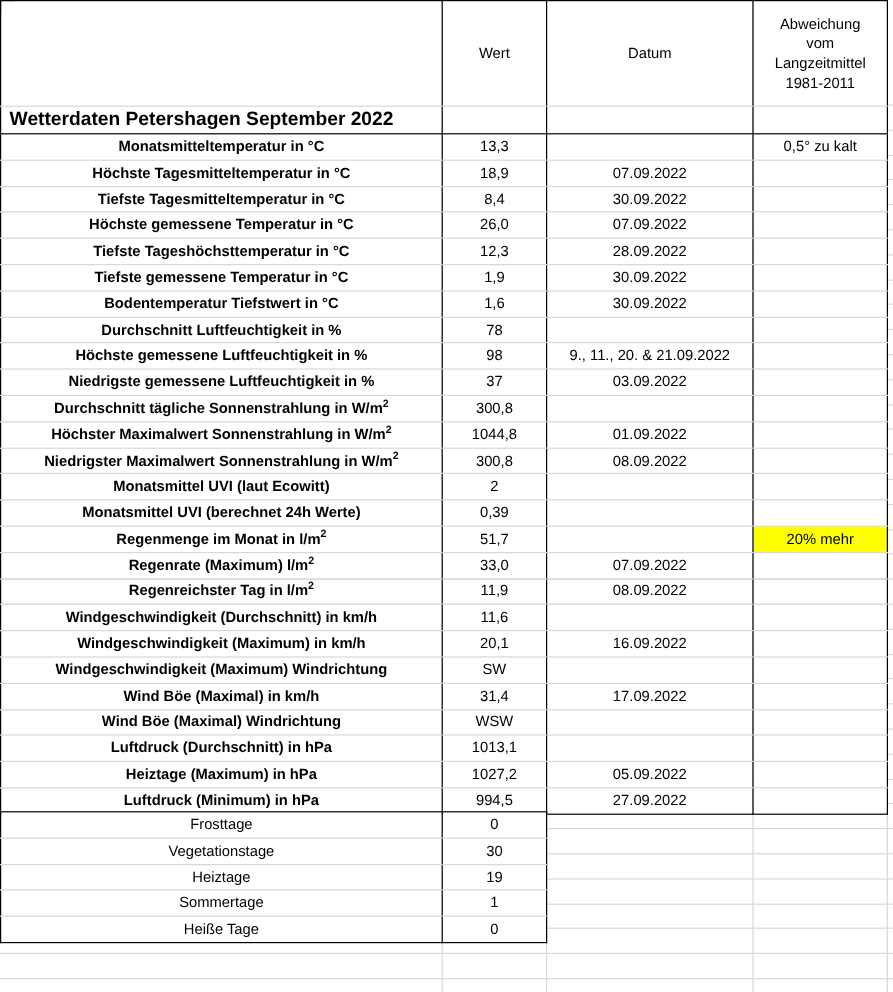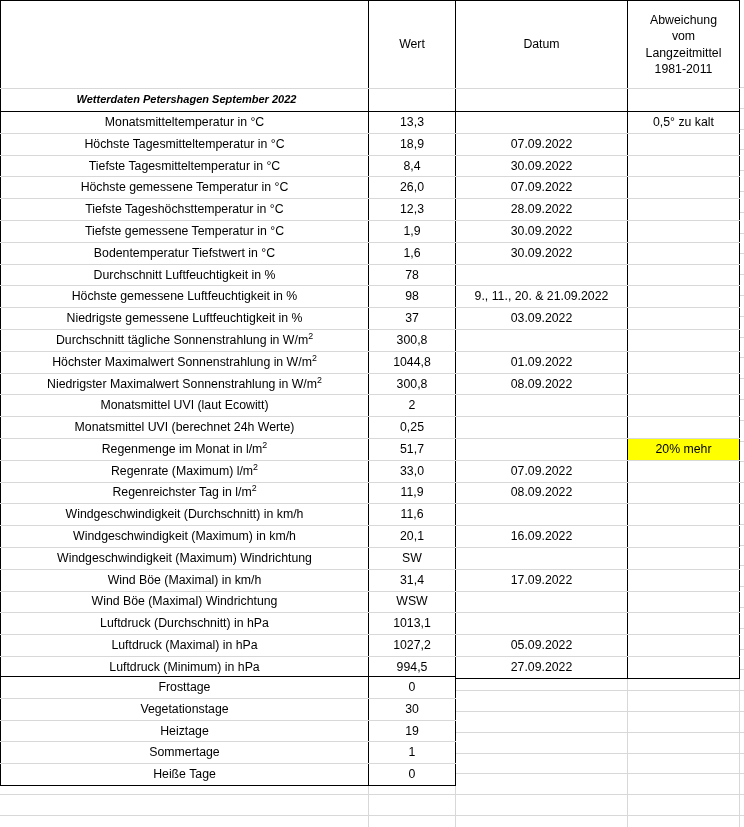--- a/index.html
+++ b/index.html
@@ -59,41 +59,40 @@
   }
 
   
   #main-table { left: 0; top: 0; width: 739px; }
   #main-table col.c-label { width: 368px; }
   #main-table col.c-value { width: 87px; }
   #main-table col.c-date  { width: 172px; }
   #main-table col.c-dev   { width: 112px; }
 
   
-  #main-table td.label { border-left: 1.6px solid #000; border-right: 1.6px solid #000; }
+  #main-table td.label { border-left: 1.6px solid #000; border-right: 1.6px solid #000; font-weight: bold; }
   #main-table td.value { border-right: 1.6px solid #000; }
   #main-table td.date  { border-right: 1.6px solid #000; }
   #main-table td.dev   { border-right: 1.6px solid #000; }
 
   #main-table tr.header-row td { border-top: 1.6px solid #000; }
   #main-table tr.title-row td  { border-bottom: 1.6px solid #000; }
   #main-table tr.last-row td   { border-bottom: 1.6px solid #000; }
 
   
   #main-table tr.header-row td { height: 87px; vertical-align: middle; }
   #main-table tr.header-row td.hdr-dev { line-height: 1.32; white-space: normal; }
 
   
   #main-table tr.title-row td.title-cell {
-    text-align: center;
+    text-align: left;
     font-weight: bold;
-    font-size: 11px;
+    font-size: 16px;
     padding-left: 7px;
     height: 22px;
-    font-style: italic;
   }
 
   
   td.hl { background: #FFFF00 !important; }
 
   
   #days-table { left: 0; top: 676px; width: 456px; }
   #days-table col.d-label { width: 368px; }
   #days-table col.d-value { width: 87px; }
   #days-table td.label { border-left: 1.6px solid #000; border-right: 1.6px solid #000; }
@@ -266,21 +265,21 @@
         <td class="dev"></td>
       </tr>
       <tr>
         <td class="label">Monatsmittel UVI (laut Ecowitt)</td>
         <td class="value">2</td>
         <td class="date"></td>
         <td class="dev"></td>
       </tr>
       <tr>
         <td class="label">Monatsmittel UVI (berechnet 24h Werte)</td>
-        <td class="value">0,25</td>
+        <td class="value">0,39</td>
         <td class="date"></td>
         <td class="dev"></td>
       </tr>
       <tr>
         <td class="label">Regenmenge im Monat in l/m<sup>2</sup></td>
         <td class="value">51,7</td>
         <td class="date"></td>
         <td class="dev hl">20% mehr</td>
       </tr>
       <tr>
@@ -325,21 +324,21 @@
         <td class="date"></td>
         <td class="dev"></td>
       </tr>
       <tr>
         <td class="label">Luftdruck (Durchschnitt) in hPa</td>
         <td class="value">1013,1</td>
         <td class="date"></td>
         <td class="dev"></td>
       </tr>
       <tr>
-        <td class="label">Luftdruck (Maximal) in hPa</td>
+        <td class="label">Heiztage (Maximum) in hPa</td>
         <td class="value">1027,2</td>
         <td class="date">05.09.2022</td>
         <td class="dev"></td>
       </tr>
       <tr class="last-row">
         <td class="label">Luftdruck (Minimum) in hPa</td>
         <td class="value">994,5</td>
         <td class="date">27.09.2022</td>
         <td class="dev"></td>
       </tr>

